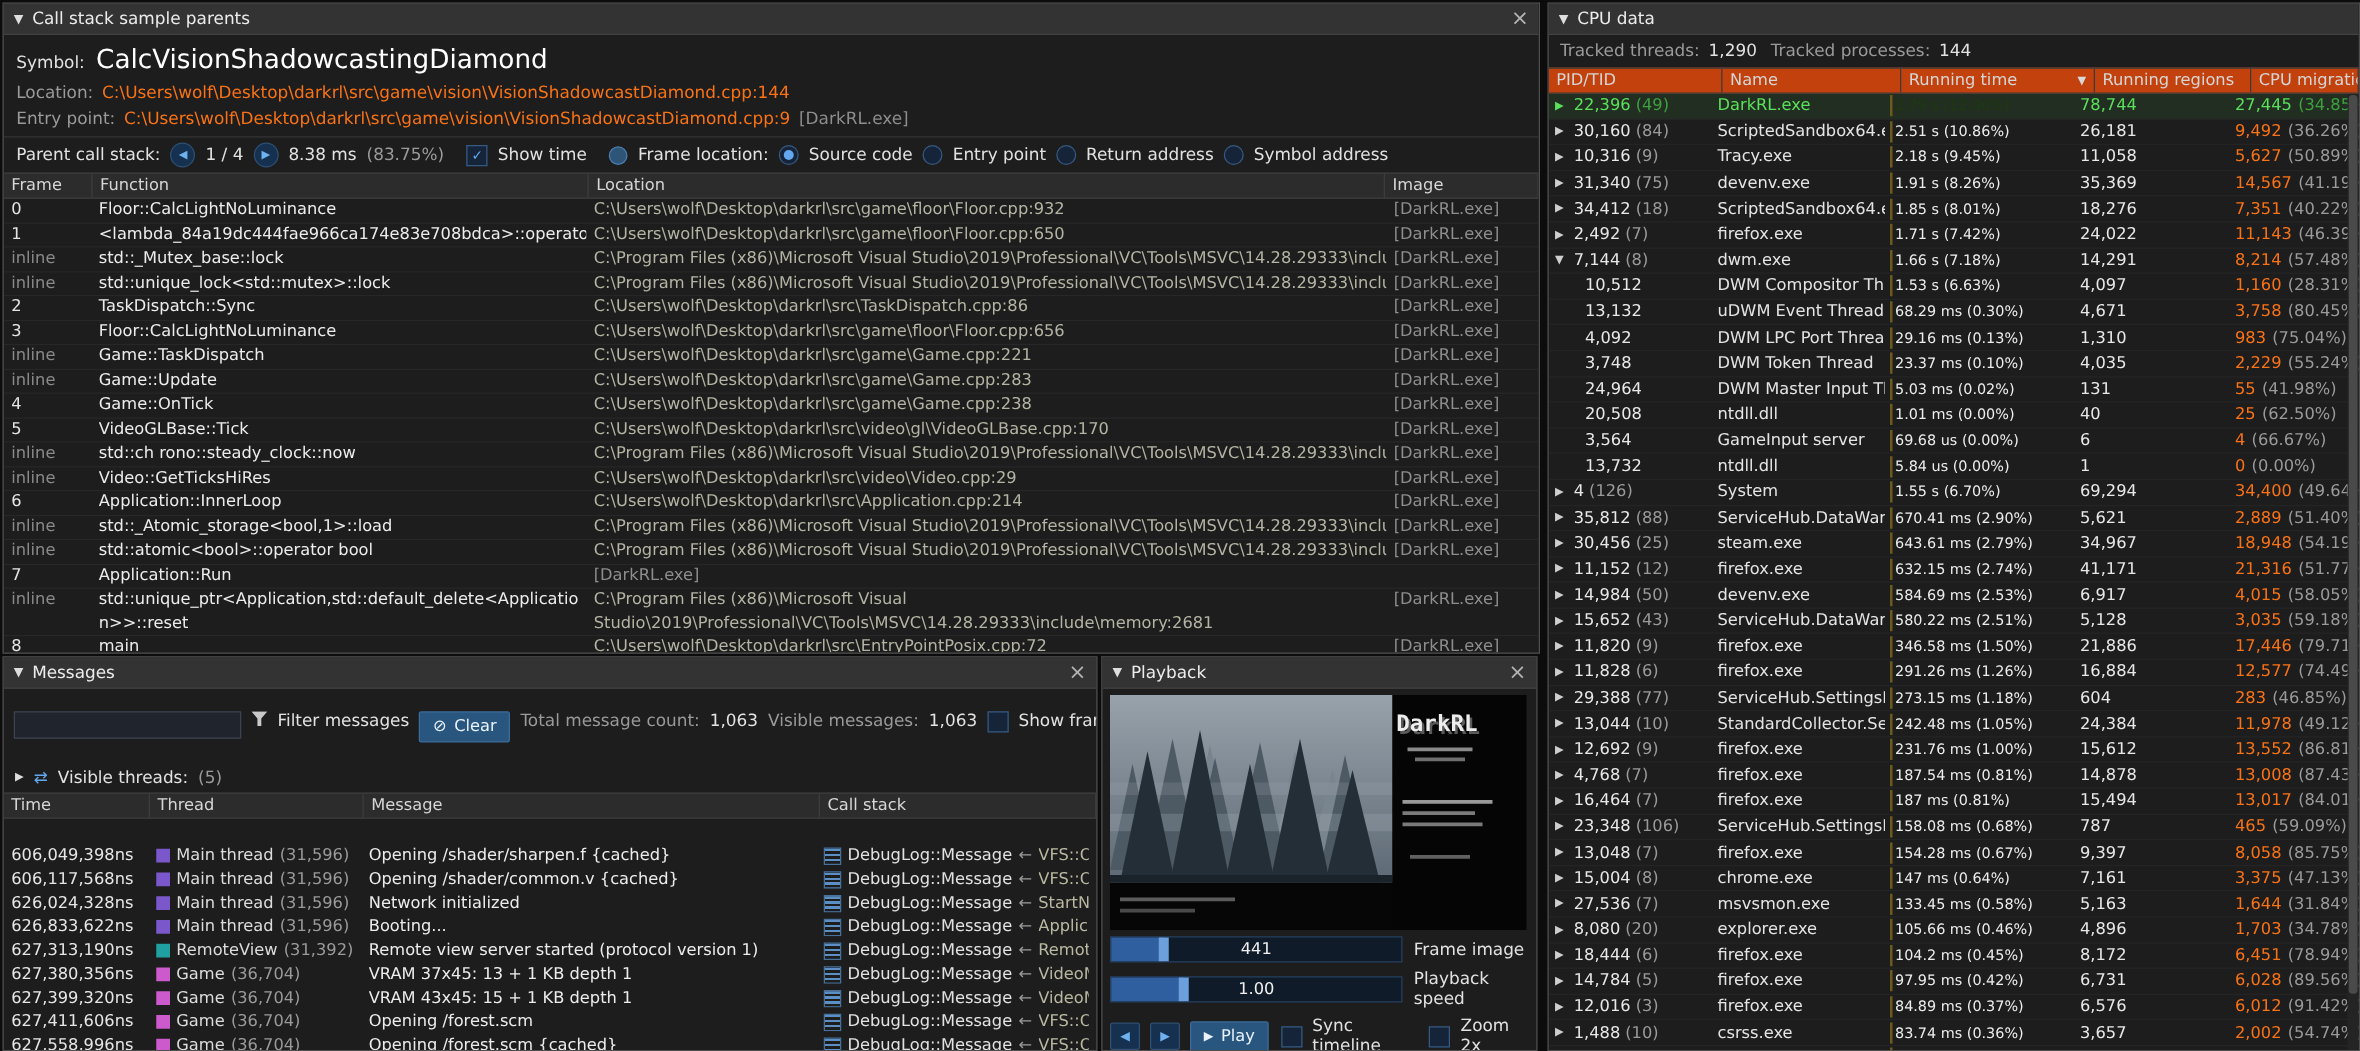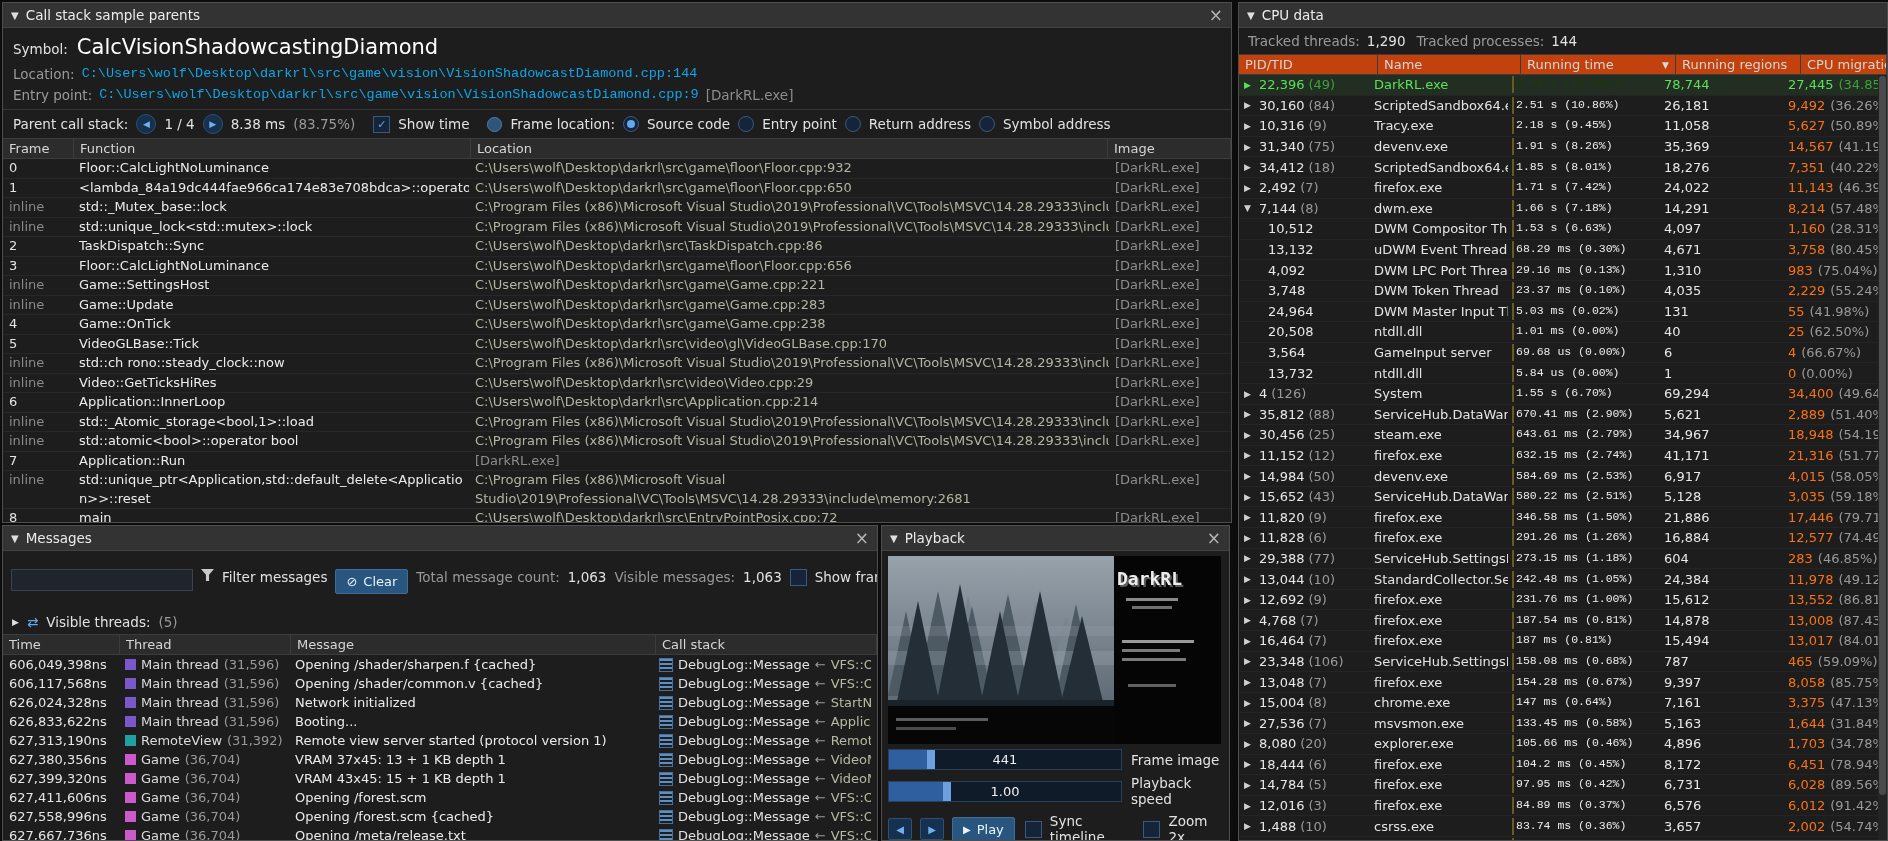--- a/index.html
+++ b/index.html
@@ -6,21 +6,21 @@
   body{width:1888px;height:841px;overflow:hidden;background:#0c0c0c;
        font-family:"DejaVu Sans",sans-serif;color:#e2e2e2;font-size:13.5px;}
   #screen{position:relative;width:1888px;height:841px;background:#0c0c0c;}
   .win{position:absolute;display:flex;flex-direction:column;background:#1d1d1d;
        border:1px solid #4e4e4e;overflow:hidden;}
   .tbar{flex:none;height:24px;background:#333;border-bottom:1px solid #424242;
         display:flex;align-items:center;gap:7px;padding:0 8px;color:#ececec;}
   .tri{font-size:10px;color:#dedede;}
   .xbtn{margin-left:auto;color:#b4b4b4;font-size:17px;line-height:1;}
   .dim{color:#9a9a9a;}
-  .path{color:#0ea5e9;font-family:Liberation Mono, monospace;}
+  .path{color:#f97316;}
   .imgref{color:#8d8d8d;}
 
   
   .cs-body{flex:1;display:flex;flex-direction:column;overflow:hidden;padding-top:5px;justify-content:flex-end;}
   .symline{display:flex;align-items:baseline;gap:9px;padding:2px 10px 4px;}
   .symname{font-size:21px;color:#ffffff;}
   .line{padding:1px 10px;height:19px;display:flex;gap:7px;align-items:center;white-space:nowrap;overflow:hidden;}
   .ctrl{display:flex;align-items:center;gap:8px;padding:4px 10px;border-top:1px solid #353535;margin-top:4px;flex:none;}
   .rbtn{width:18px;height:18px;border-radius:50%;background:#16314f;border:1px solid #2e5073;
         color:#6fb1f0;font-size:9px;display:inline-flex;align-items:center;justify-content:center;flex:none;}
@@ -48,21 +48,21 @@
   
   .msg-controls{display:flex;align-items:flex-start;gap:8px;padding:18px 8px;flex:none;white-space:nowrap;}
   .filter-input{width:200px;height:20px;background:#20242c;border:1px solid #3c4350;color:#dddddd;
                 padding:0 5px;font:13px "DejaVu Sans",sans-serif;}
   .funnel{width:13px;height:12px;background:#c9c9c9;flex:none;
           clip-path:polygon(0 0,100% 0,62% 48%,62% 100%,38% 100%,38% 48%);}
   .btn{display:inline-flex;align-items:center;gap:6px;background:#28567f;border:1px solid #3a6c9c;
        color:#eaf2fa;padding:1px 10px;height:21px;font-size:13px;border-radius:2px;flex:none;}
   .threads-line{display:flex;align-items:center;gap:8px;padding:2px 9px 4px;flex:none;}
   .mh-time{width:104px;flex:none;}.mh-thread{width:158px;flex:none;}.mh-msg{width:352px;flex:none;}.mh-stack{flex:1;border-right:none;}
-  .msg-rows{flex:1;overflow:hidden;}
+  .msg-rows{flex:1;overflow:hidden;margin-top:20px;}
   .msg-row{display:flex;align-items:center;height:19px;font-size:13px;white-space:nowrap;}
   .m-time{width:104px;flex:none;padding:0 6px;overflow:hidden;color:#e6e6e6;}
   .m-thread{width:158px;flex:none;display:flex;align-items:center;gap:5px;padding:0 6px;overflow:hidden;}
   .thread-swatch{width:11px;height:11px;flex:none;}
   .thread-name{color:#dcdcdc;}
   .m-msg{width:352px;flex:none;padding:0 6px;overflow:hidden;color:#ececec;}
   .m-stack{flex:1;display:flex;align-items:center;gap:5px;padding:0 6px;overflow:hidden;}
   .stack-icon{width:12px;height:12px;flex:none;border:1px solid #46719c;
               background:repeating-linear-gradient(180deg,#5c8fc4 0 2px,transparent 2px 4px);}
   .s-arrow{color:#9a9a9a;}
@@ -92,21 +92,21 @@
   .cpu-rows{flex:1;overflow:hidden;position:relative;}
   .cpu-row{display:flex;align-items:center;height:19.6px;font-size:13px;border-bottom:1px solid #242424;white-space:nowrap;}
   .p-pid{width:126px;flex:none;display:flex;align-items:center;gap:4px;padding-left:5px;overflow:hidden;}
   .expand-arrow{width:11px;flex:none;font-size:9px;color:#cfcfcf;}
   .cpu-row.child .expand-arrow{width:20px;}
   .pid-num{color:#e8e8e8;}
   .p-name{width:130px;flex:none;overflow:hidden;padding:0 4px;color:#e4e4e4;}
   .p-time{width:142px;flex:none;padding:0 4px;}
   .bar{position:relative;width:134px;height:15px;border:1px solid #6b5a1e;background:#2e2708;overflow:hidden;}
   .bar-fill{position:absolute;left:0;top:0;bottom:0;background:#d2a213;}
-  .bar-text{position:absolute;inset:0;padding-left:3px;font-size:11.5px;line-height:14px;color:#ededed;font-family:Liberation Mono, monospace;}
+  .bar-text{position:absolute;inset:0;padding-left:3px;font-size:11.5px;line-height:14px;color:#ededed;}
   .p-reg{width:112px;flex:none;padding:0 6px;overflow:hidden;color:#e8e8e8;}
   .p-mig{flex:1;padding:0 6px;display:flex;gap:5px;overflow:hidden;align-items:center;}
   .mig-num{color:#f97316;}
   .cpu-row.hl{background:rgba(70,165,70,.13);}
   .cpu-row.hl .pid-num,.cpu-row.hl .p-name,.cpu-row.hl .p-reg,.cpu-row.hl .mig-num,.cpu-row.hl .expand-arrow{color:#5ae05a;}
   .cpu-row.hl .pid-tc,.cpu-row.hl .mig-pct{color:#3da13d;}
   .cpu-row.hl .bar-fill{background:linear-gradient(90deg,#d8d44e 0%,#d2a213 65%);}
   .cpu-row.hl .bar-text{color:#1c3a0e;}
   .cpu-scrollbar{position:absolute;right:0;top:0;bottom:0;width:9px;background:#242424;}
   .cpu-thumb{position:absolute;left:1px;right:1px;top:1px;height:94%;background:#4a4a4a;border-radius:3px;}
@@ -200,21 +200,21 @@
 
   <div class="cs-row">
     <span class="c-frame">3</span>
     <span class="c-fn">Floor::CalcLightNoLuminance</span>
     <span class="c-loc">C:\Users\wolf\Desktop\darkrl\src\game\floor\Floor.cpp:656</span>
     <span class="c-img">[DarkRL.exe]</span>
   </div>
 
   <div class="cs-row inline-frame">
     <span class="c-frame">inline</span>
-    <span class="c-fn">Game::SettingsHost</span>
+    <span class="c-fn">Game::TaskDispatch</span>
     <span class="c-loc">C:\Users\wolf\Desktop\darkrl\src\game\Game.cpp:221</span>
     <span class="c-img">[DarkRL.exe]</span>
   </div>
 
   <div class="cs-row inline-frame">
     <span class="c-frame">inline</span>
     <span class="c-fn">Game::Update</span>
     <span class="c-loc">C:\Users\wolf\Desktop\darkrl\src\game\Game.cpp:283</span>
     <span class="c-img">[DarkRL.exe]</span>
   </div>

